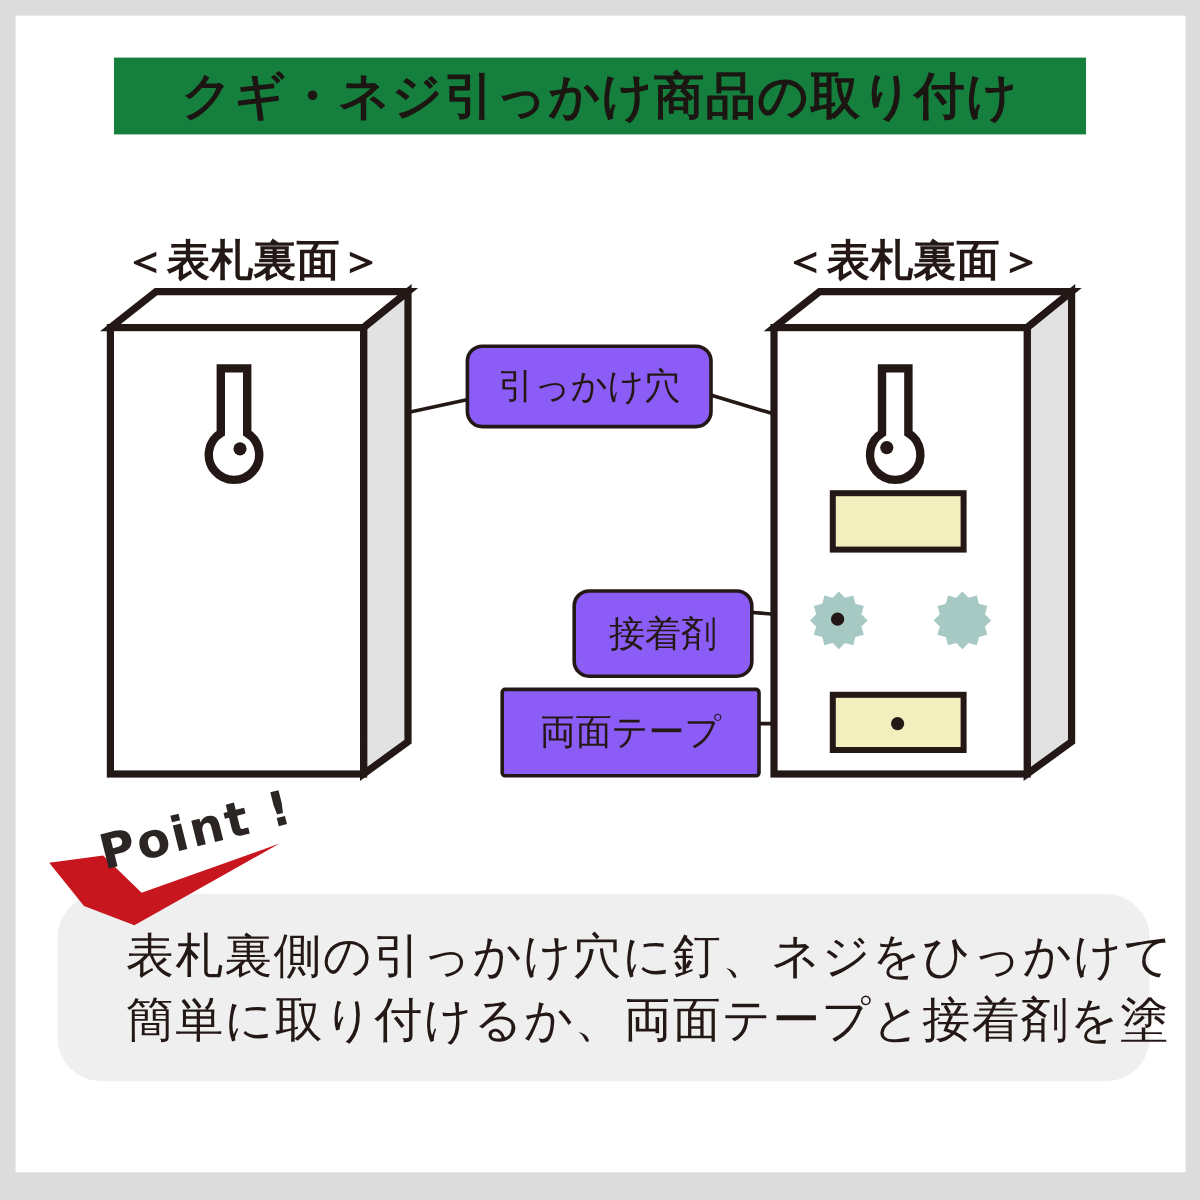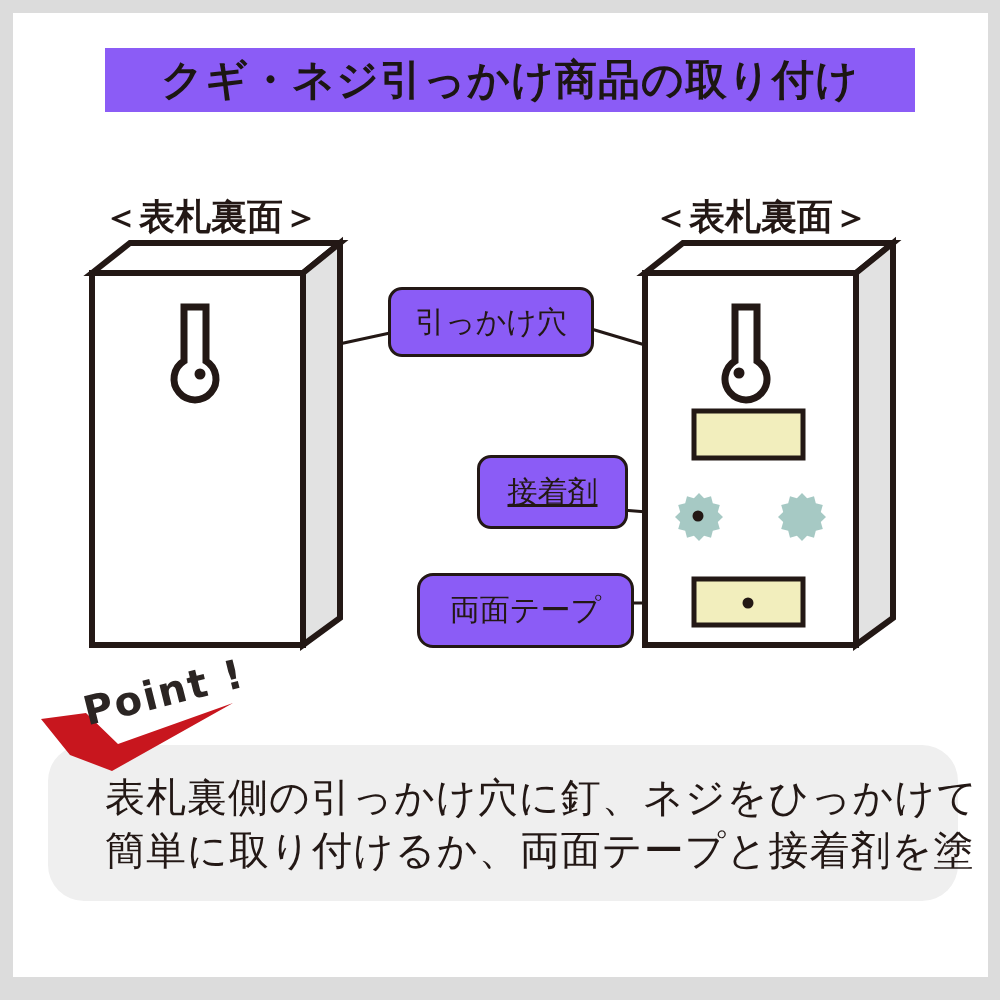--- a/index.html
+++ b/index.html
@@ -7,44 +7,44 @@
     width:1000px;height:1000px;position:relative;overflow:hidden;
     background:#dcdcdc;
     font-family:"DejaVu Sans","Liberation Sans",sans-serif;
     color:#231815;
   }
   .canvas{
     position:absolute;left:13px;top:13px;width:975px;height:964px;
     background:#ffffff;z-index:0;
   }
   .title-banner{
-    position:absolute;left:105px;top:48px;width:810px;height:64px;
-    background:#8b5cf6;display:flex;align-items:center;justify-content:center;
+    position:absolute;left:95px;top:48px;width:810px;height:64px;
+    background:#15803d;display:flex;align-items:center;justify-content:center;
     z-index:3;
     text-align:center;
   }
   .title-banner span{
     font-size:42px;font-weight:bold;letter-spacing:1px;color:#1c1613;
     white-space:nowrap;
   }
   .heading{
     position:absolute;font-size:36px;font-weight:600;letter-spacing:0px;
     color:#231815;white-space:nowrap;z-index:3;margin-top:30px;
   }
   .heading-left{left:103px;top:163px;}
   .heading-right{left:653px;top:163px;}
   svg.diagram{position:absolute;left:0;top:0;z-index:2;}
   .callout{
     position:absolute;background:#8b5cf6;border:3px solid #231815;
     border-radius:14px;display:flex;align-items:center;justify-content:center;
     font-size:30px;color:#231815;z-index:3;white-space:nowrap;
   }
   .callout-hook{left:388px;top:287px;width:200px;height:64px;}
-  .callout-adhesive{left:477px;top:455px;width:145px;height:68px;text-decoration:underline;}
-  .callout-tape{left:417px;top:573px;width:211px;height:69px;border-radius:16px;}
+  .callout-adhesive{left:477px;top:491px;width:145px;height:68px;}
+  .callout-tape{left:417px;top:573px;width:211px;height:69px;border-radius:4px;}
   .point-badge{
     position:absolute;left:84px;top:692px;height:40px;line-height:40px;
     font-size:40px;font-weight:bold;color:#2b2523;letter-spacing:2px;
     transform:rotate(-14deg);transform-origin:left center;
     z-index:3;white-space:nowrap;
   }
   .note-panel{
     position:absolute;left:48px;top:745px;width:910px;height:156px;
     background:#efefef;border-radius:36px;z-index:1;
   }

